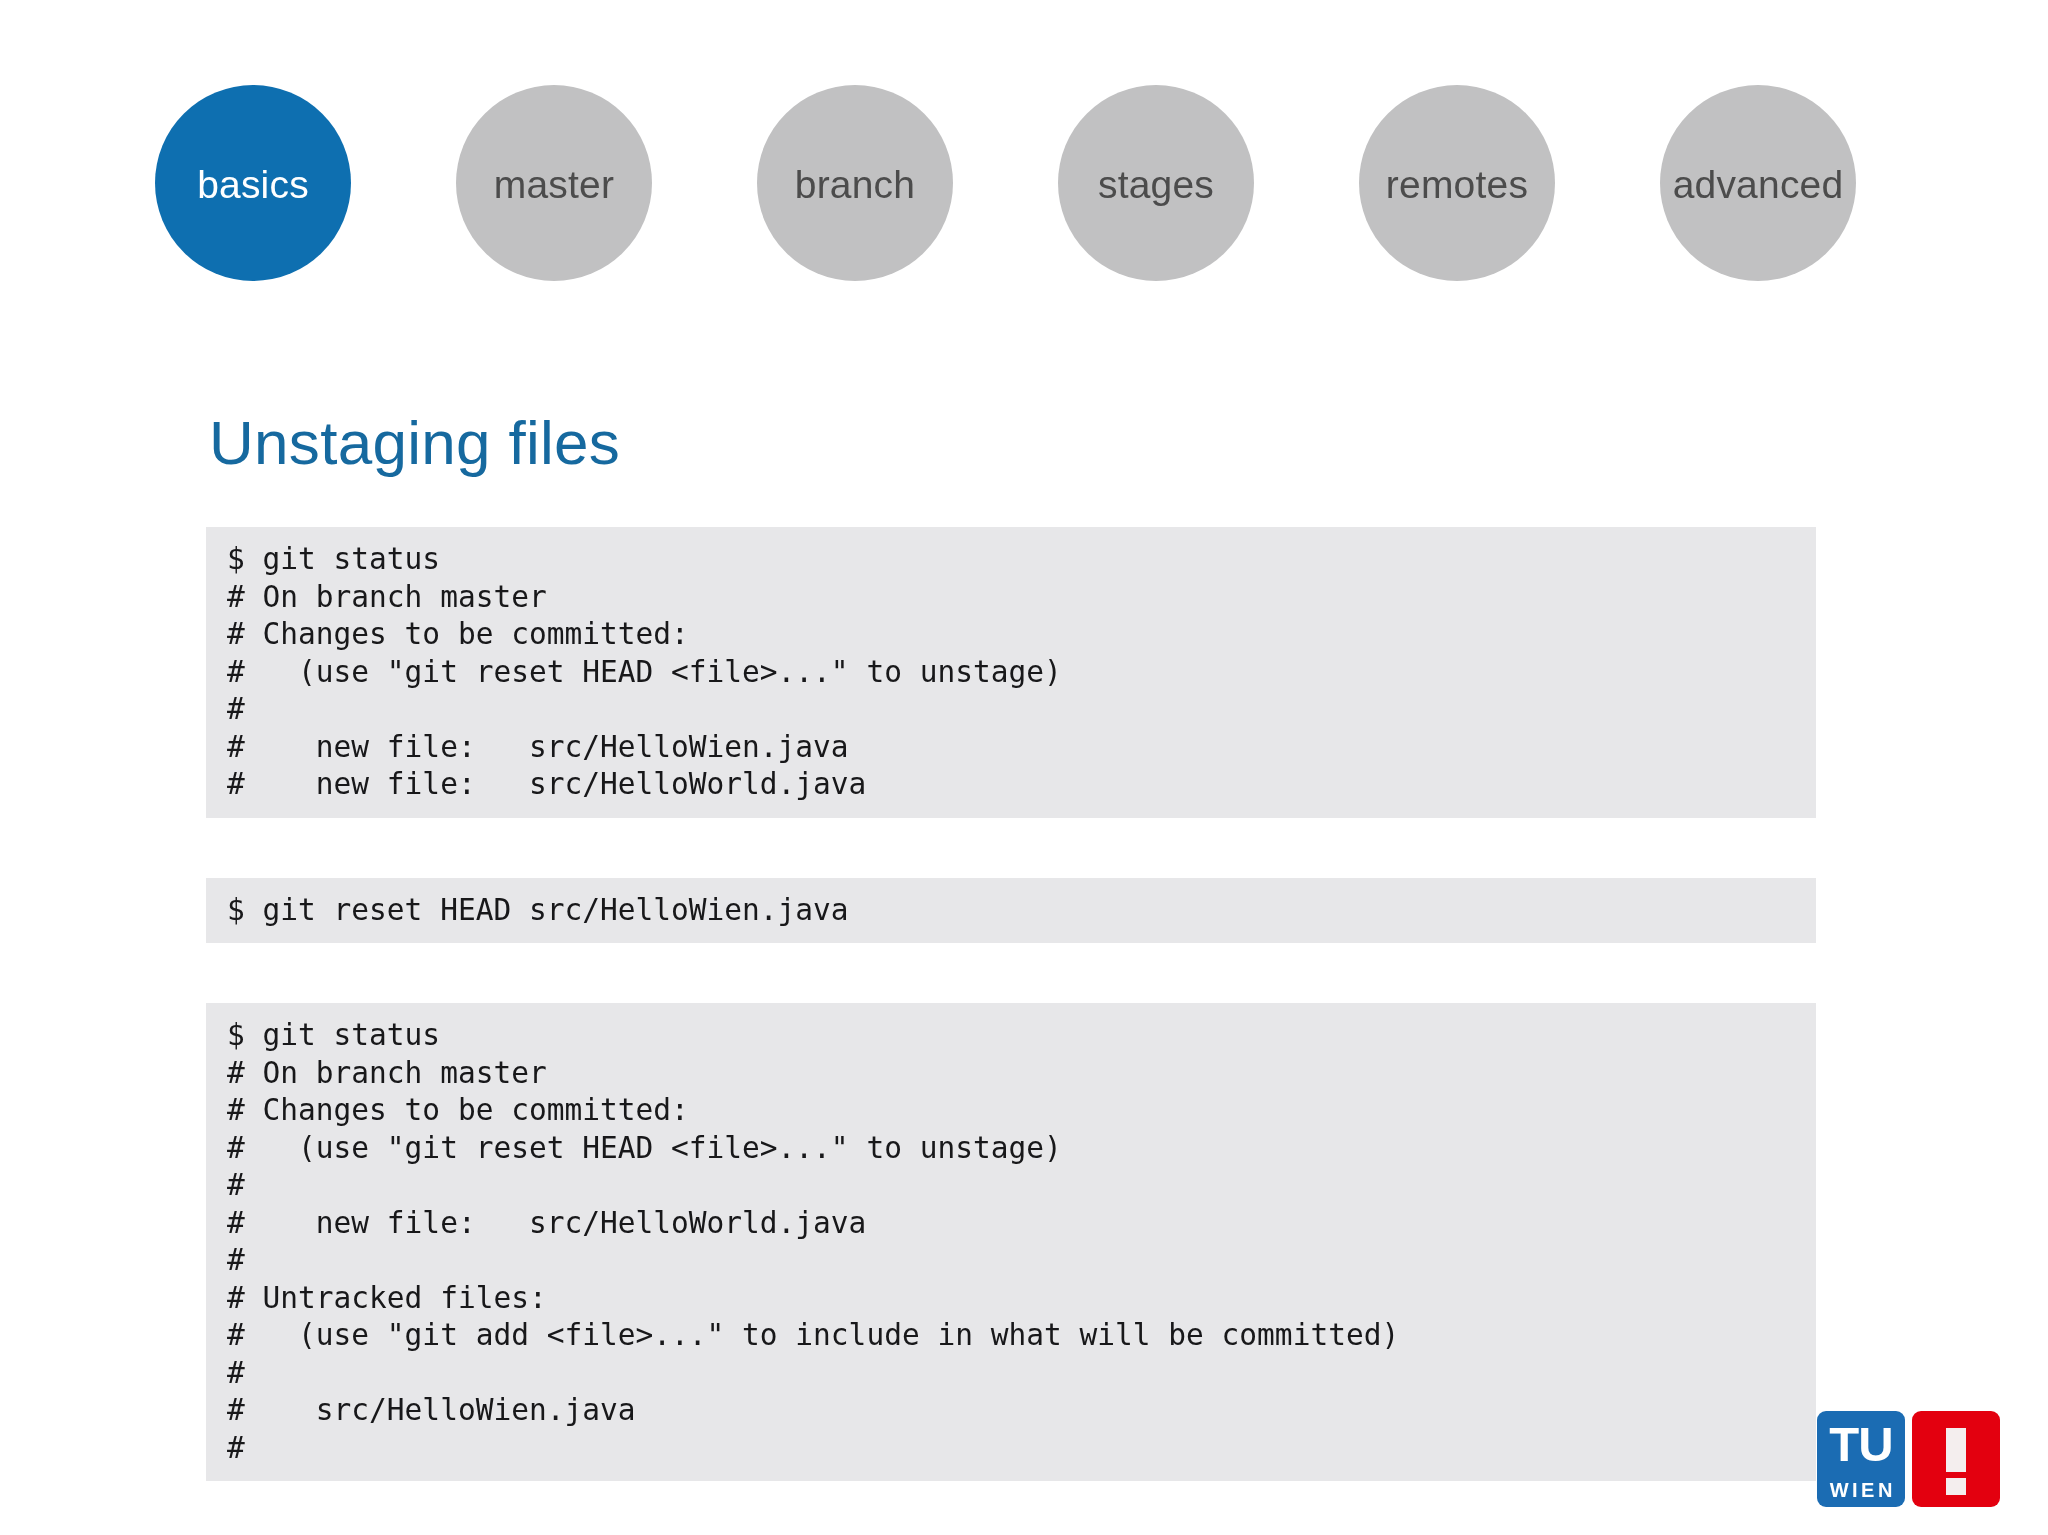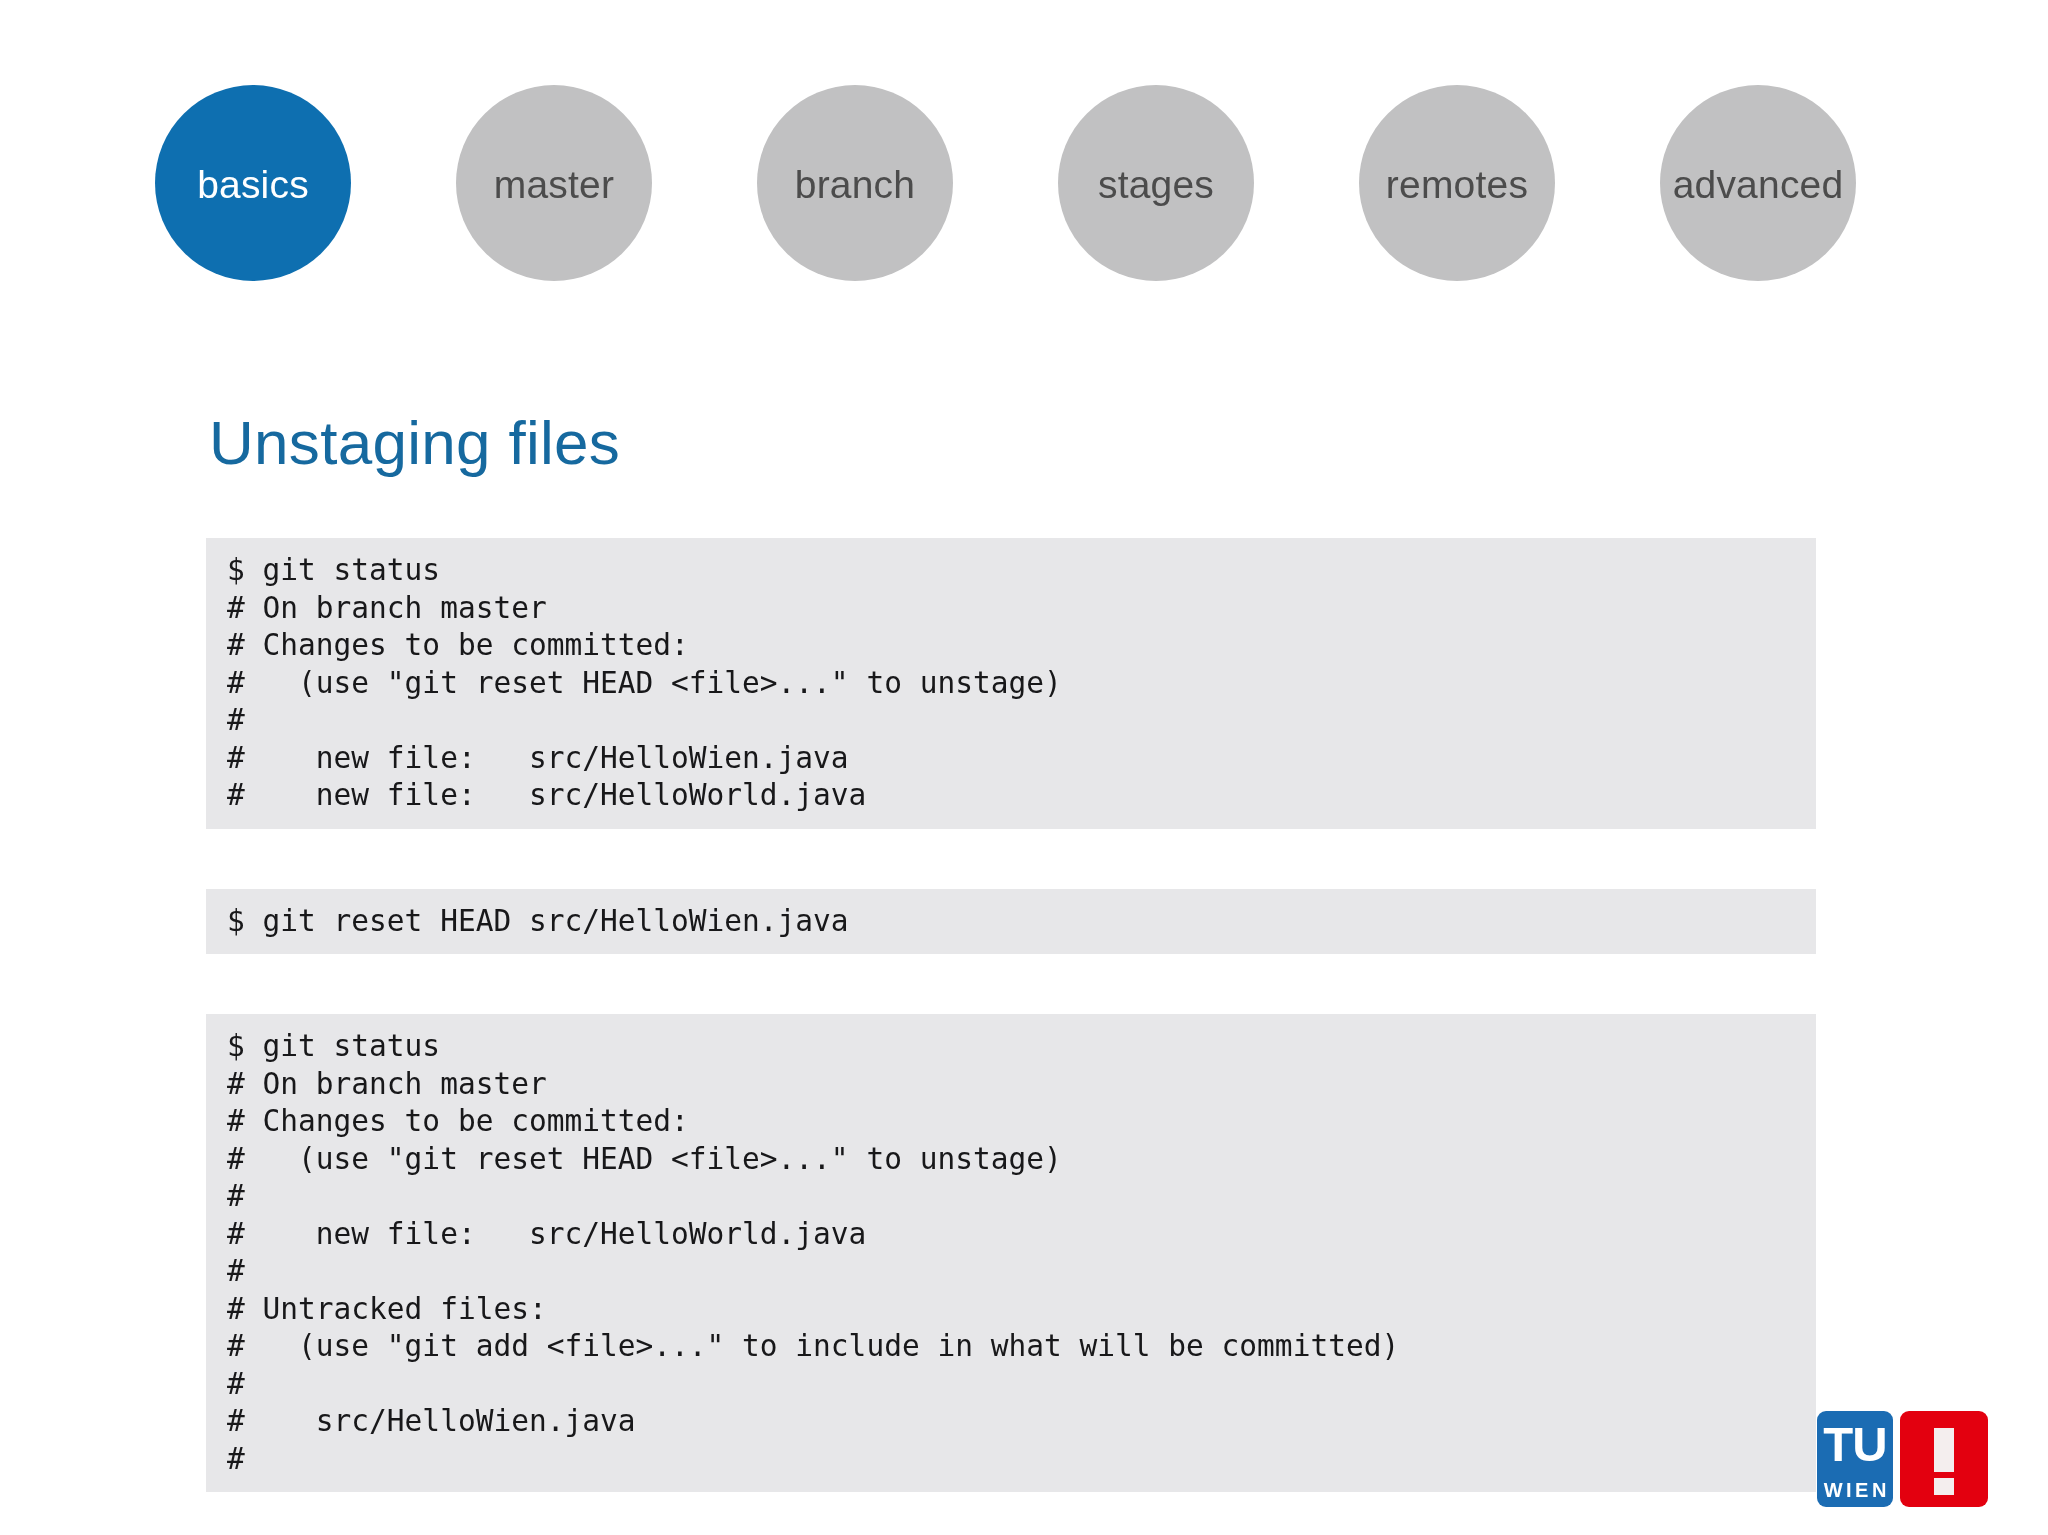--- a/index.html
+++ b/index.html
@@ -73,21 +73,21 @@
     line-height: 1.05;
     letter-spacing: 0.3px;
     white-space: nowrap;
     margin-top: 32px;
   }
 
   
   .code-blocks {
     position: absolute;
     left: 206px;
-    top: 538px;
+    top: 527px;
     width: 1610px;
   }
   .code-block {
     background: #e7e7e9;
     padding: 14px 0 14px 0;
     box-sizing: border-box;
   }
   .code-block + .code-block {
     margin-top: 60px;
   }
@@ -105,21 +105,21 @@
   .logo {
     position: absolute;
     left: 1817px;
     top: 1411px;
     display: flex;
     flex-direction: row;
     align-items: flex-start;
     gap: 7px;
   }
   .logo-tu {
-    width: 76px;
+    width: 88px;
     height: 96px;
     background: #1b6cb3;
     border-radius: 9px;
     position: relative;
     overflow: hidden;
   }
   .logo-tu-top {
     position: absolute;
     left: 0; right: 0;
     top: 9px;

